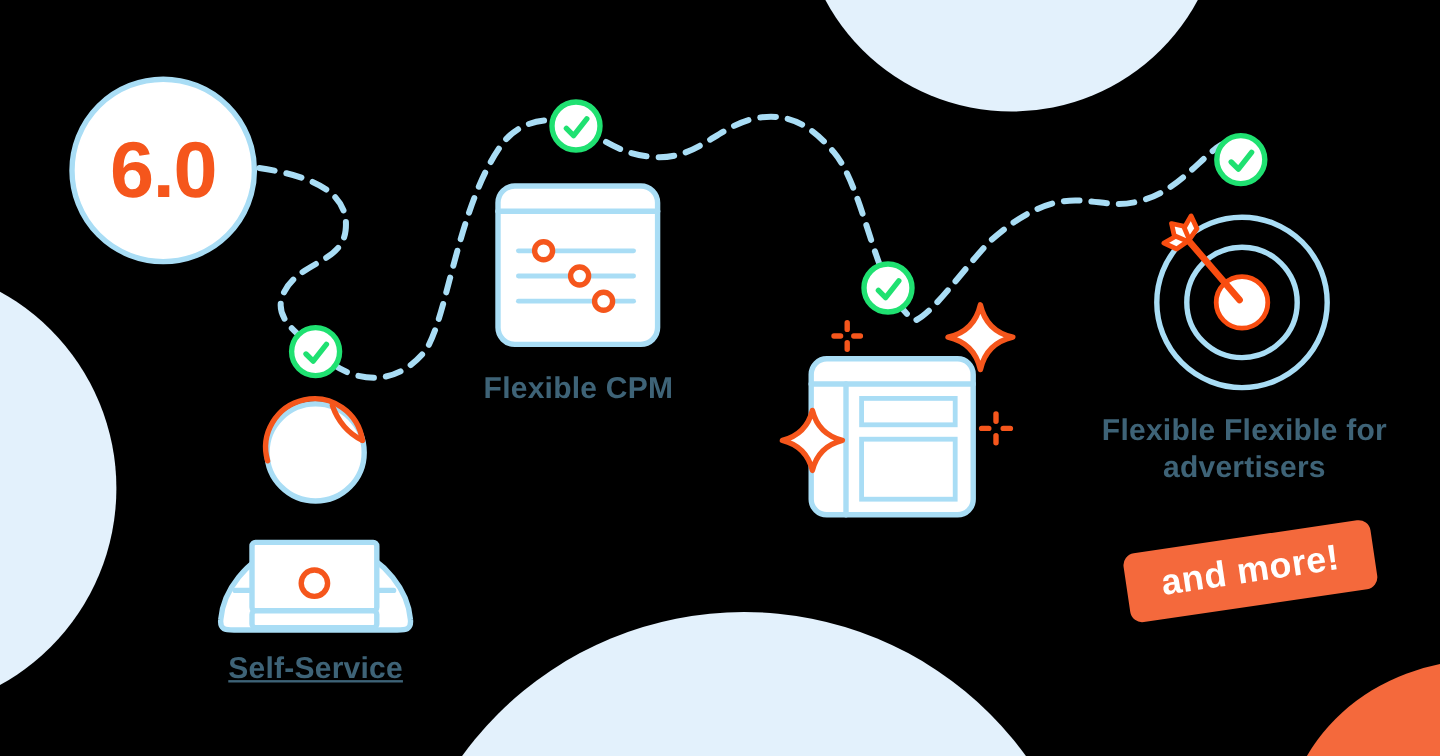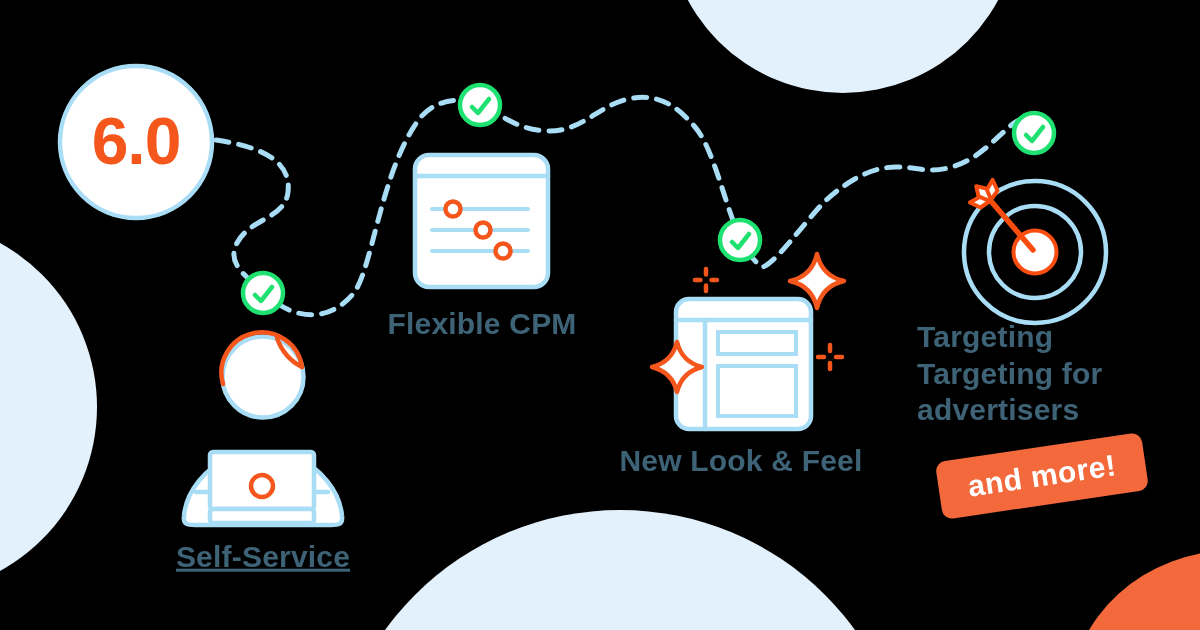--- a/index.html
+++ b/index.html
@@ -27,22 +27,22 @@
   .or2{stroke:var(--deep-orange);stroke-width:5.5;fill:none;stroke-linecap:round;stroke-linejoin:round;}
   .or2-f{stroke:var(--deep-orange);stroke-width:4;fill:#fff;stroke-linecap:round;stroke-linejoin:round;}
   .gr{stroke:var(--green);stroke-width:4.5;fill:none;stroke-linecap:round;stroke-linejoin:round;}
   .gr-f{stroke:var(--green);stroke-width:4.5;fill:#fff;}
   .dash{stroke:var(--line-blue);stroke-width:5;fill:none;stroke-linecap:round;stroke-dasharray:13 10;}
   .blob{fill:var(--blob-blue);}
   .blob-o{fill:var(--badge-orange);}
   
   .label{
     position:absolute;transform:translate(-50%,-50%);
-    color:var(--text-slate);font-weight:700;font-size:30px;letter-spacing:.2px;
-    text-align:left;white-space:nowrap;line-height:1.22;
+    color:var(--text-slate);font-weight:700;font-size:25px;letter-spacing:.2px;
+    text-align:center;white-space:nowrap;line-height:1.22;
   }
   .label.wrap{white-space:normal;width:240px;}
   .version-num{
     position:absolute;left:136px;top:143px;transform:translate(-50%,-52%);
     color:var(--accent-orange);font-weight:800;font-size:66px;letter-spacing:-1px;
   }
   .more-badge{
     position:absolute;left:938px;top:447px;width:208px;height:58px;
     background:var(--badge-orange);border-radius:10px;
     transform:rotate(-8.4deg);
@@ -152,21 +152,20 @@
         <path class="gr" d="M -8 2 L -2 8 L 9 -6"></path>
     </g>
   </svg>
 
   <div class="version-num">6.0</div>
 
   <div class="label" style="left:263px;top:557px;text-decoration:underline;">Self-Service</div>
 
   <div class="label" style="left:482px;top:324px;">Flexible CPM</div>
 
-  <div class="label" style="left:741px;top:461px;">New Look &amp; Feel</div>
 
-  <div class="label wrap" style="left:1037px;top:374px;">Targeting Targeting for advertisers</div>
+  <div class="label wrap" style="left:1037px;top:374px;">Flexible Flexible for advertisers</div>
 
   <div class="more-badge">
     <span>and more!</span>
   </div>
 
 </div>
 
 </body></html>

